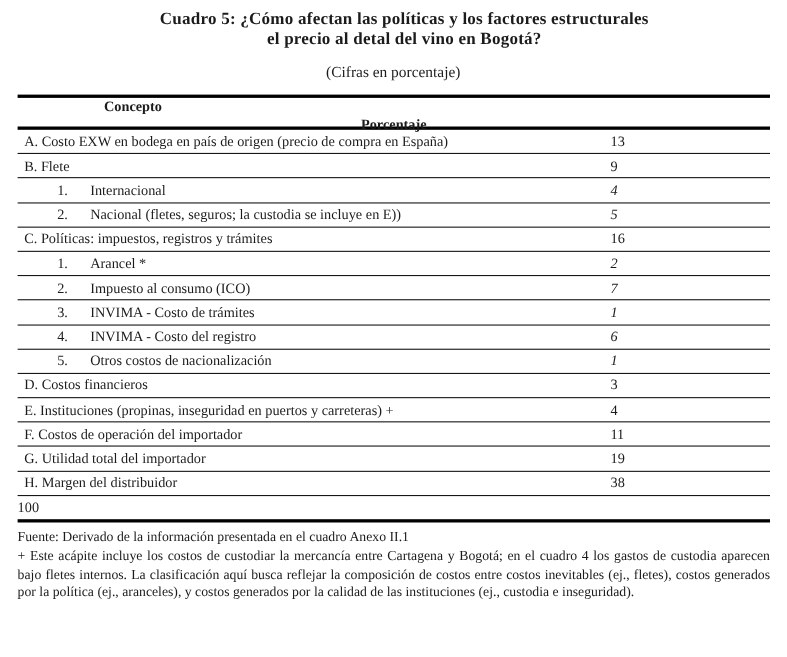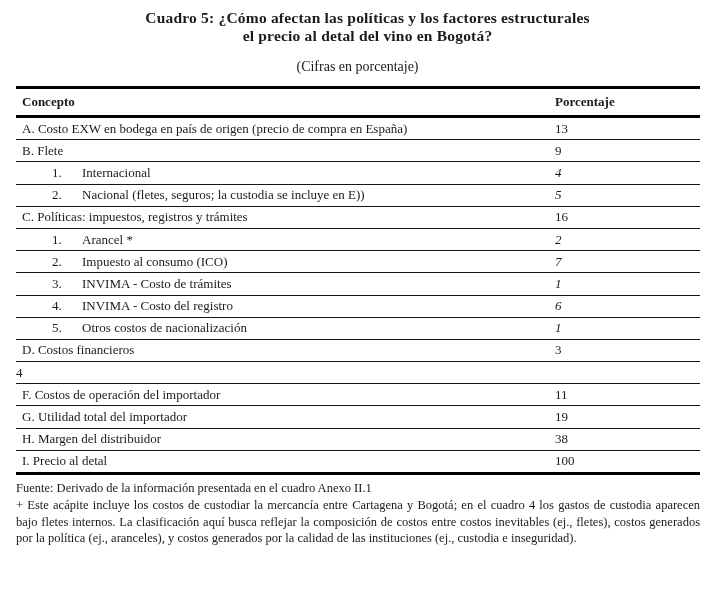--- a/index.html
+++ b/index.html
@@ -37,20 +37,21 @@
     width: 684px;
     border-top: 3px solid #000;
   }
   .header-row {
     display: flex;
     align-items: center;
     height: 26px;
     border-bottom: 3px solid #000;
     font-weight: bold;
     font-size: 13px;
+    flex-direction: column;
   }
   .row {
     display: flex;
     align-items: center;
     height: 21.2px;
     border-bottom: 1px solid #161616;
     font-size: 13px;
   }
   .row.last {
     border-bottom: 3px solid #000;
@@ -141,36 +142,36 @@
   </div>
   <div class="row sub">
     <div class="cell-label"><span class="num">5.</span><span>Otros costos de nacionalización</span></div>
     <div class="cell-value">1</div>
   </div>
   <div class="row main">
     <div class="cell-label">D. Costos financieros</div>
     <div class="cell-value">3</div>
   </div>
   <div class="row main">
+    <div class="cell-label">E. Instituciones (propinas, inseguridad en puertos y carreteras) +</div>
     <div class="cell-value">4</div>
   </div>
   <div class="row main">
     <div class="cell-label">F. Costos de operación del importador</div>
     <div class="cell-value">11</div>
   </div>
   <div class="row main">
     <div class="cell-label">G. Utilidad total del importador</div>
     <div class="cell-value">19</div>
   </div>
   <div class="row main">
     <div class="cell-label">H. Margen del distribuidor</div>
     <div class="cell-value">38</div>
   </div>
   <div class="row main last">
-    <div class="cell-label">I. Precio al detal</div>
     <div class="cell-value">100</div>
   </div>
 </div>
 
 <div class="footnotes">
   <p class="fn">Fuente: Derivado de la información presentada en el cuadro Anexo II.1</p>
   <p class="fn justified">+ Este acápite incluye los costos de custodiar la mercancía entre Cartagena y Bogotá; en el cuadro 4 los gastos de custodia aparecen bajo fletes internos. La clasificación aquí busca reflejar la composición de costos entre costos inevitables (ej., fletes), costos generados por la política (ej., aranceles), y costos generados por la calidad de las instituciones (ej., custodia e inseguridad).</p>
 </div>
 
 </body></html>

